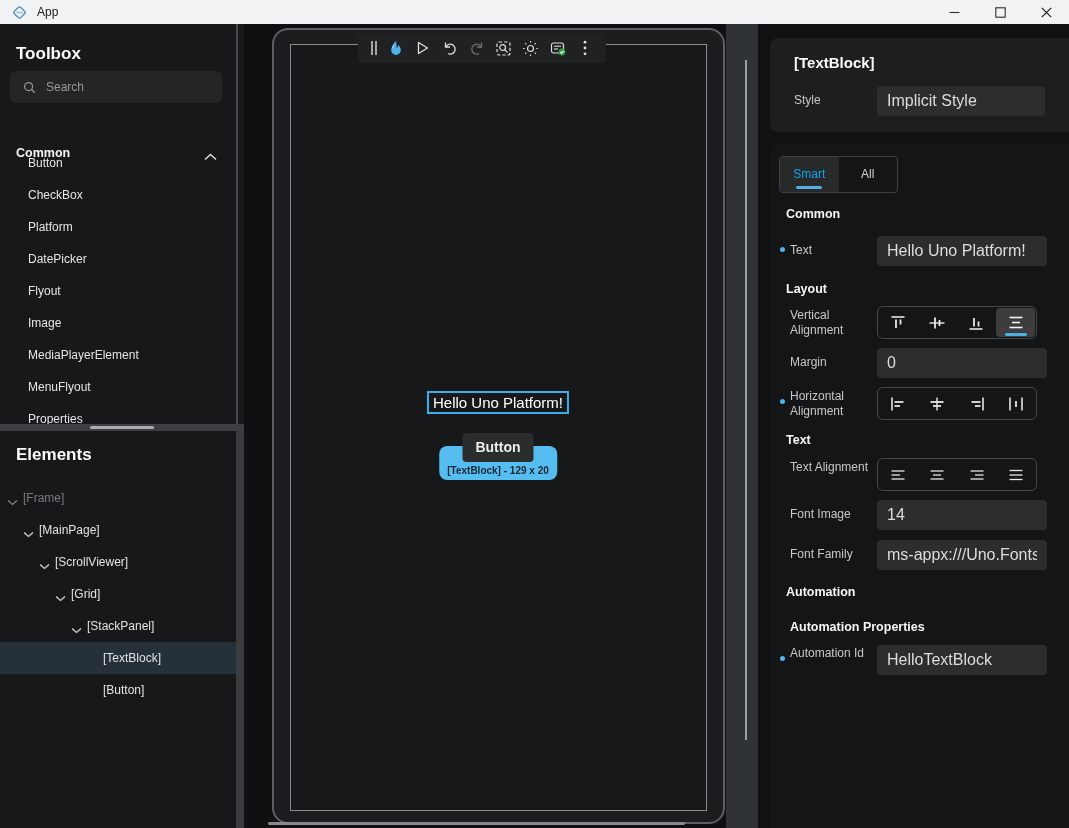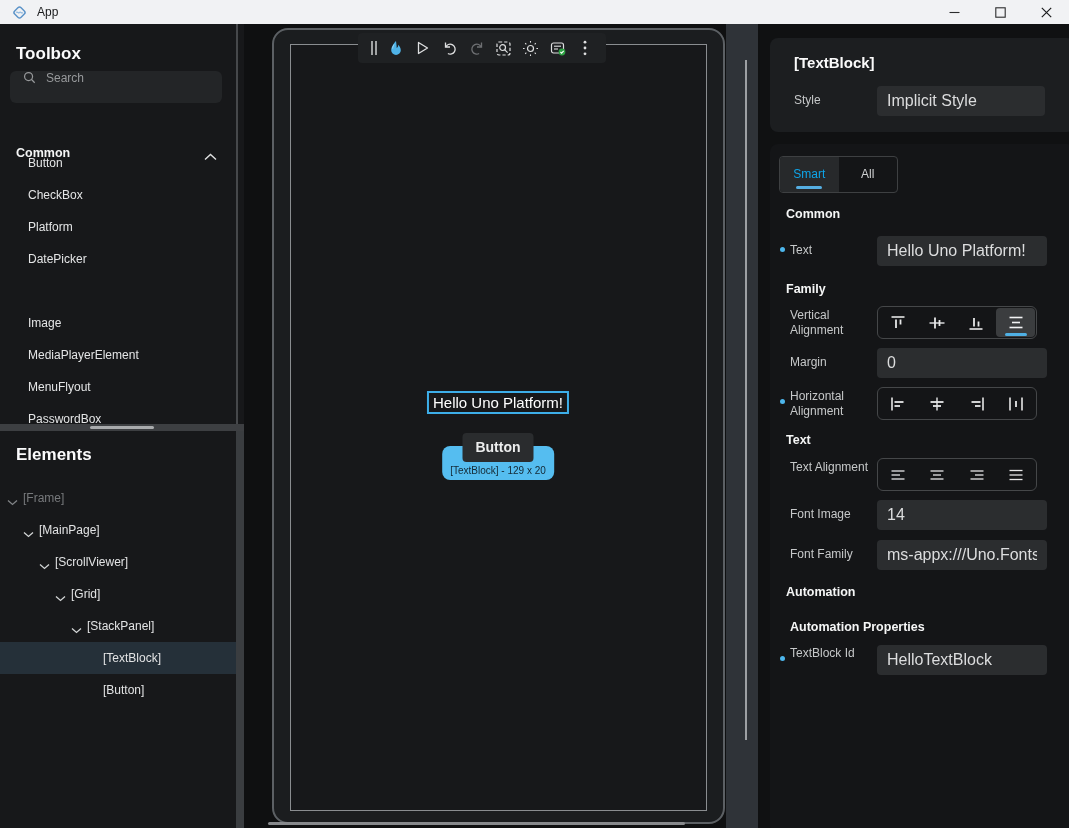--- a/index.html
+++ b/index.html
@@ -13,21 +13,21 @@
   #titlebar .apptitle { margin-left:9px; font-size:12px; color:#191a1b; }
   #caption-buttons { position:absolute; right:0; top:0; height:24px; display:flex; }
   .capbtn { width:46px; height:24px; display:flex; align-items:center; justify-content:center; }
 
   
   #left-panel { position:absolute; left:0; top:24px; width:244px; height:804px; background:#17181a; }
   #toolbox-section { position:absolute; left:0; top:0; width:244px; height:340px; }
   #toolbox-scroll-line { position:absolute; left:236px; top:0; width:2px; height:400px; background:#46484b; }
   .panel-title { position:absolute; left:16px; font-size:17px; font-weight:bold; color:#fbfbfc; }
   #search-box { position:absolute; left:10px; top:47px; width:212px; height:32px;
-    background:#232527; border-radius:6px; display:flex; align-items:flex-start; }
+    background:#232527; border-radius:6px; display:flex; align-items:center; }
   #search-box svg { margin-left:13px; }
   #search-input { flex:1; margin-left:10px; margin-right:8px; background:transparent; border:none; outline:none;
     color:#cfd1d2; font-size:12px; font-family:inherit; }
   #search-input::placeholder { color:#97999b; }
   #common-header { position:absolute; left:0; top:116px; width:236px; height:28px; }
   #common-header .sechdr { position:absolute; left:16px; top:6px; font-size:12.5px; font-weight:bold; color:#f5f6f6; }
   #common-header .chv { position:absolute; right:19px; top:7px; }
   .tb-item { position:absolute; left:0; width:236px; height:32px; line-height:32px;
     padding-left:28px; font-size:12px; color:#e4e5e6; }
   #panel-splitter { position:absolute; left:0; top:400px; width:244px; height:7px; background:#3d3f42; }
@@ -49,21 +49,21 @@
     border:1px solid #8a8d90; background:#17181a; }
   #design-toolbar { position:absolute; left:114px; top:9px; height:30px; background:#1f2123;
     border-radius:4px; display:flex; align-items:center; padding:0 8px; }
   .dt-btn { width:27px; height:30px; display:flex; align-items:center; justify-content:center; }
   .dt-handle { width:16px; height:30px; display:flex; align-items:center; justify-content:center; }
   #sel-box { position:absolute; left:254px; top:367px; transform:translateX(-50%); height:23px;
     border:2px solid #3daee9; padding:0 4px; white-space:nowrap;
     font-size:15px; line-height:19px; color:#ffffff; }
   #sel-badge { position:absolute; left:254px; top:394px; transform:translateX(-50%); height:16px;
     background:#55bdf0; border-radius:8px; padding:17px 8px; white-space:nowrap;
-    font-size:10px; line-height:16px; font-weight:400; color:#142833;margin-top:28px; }
+    font-size:10px; line-height:16px; font-weight:700; color:#142833;margin-top:28px; }
   #canvas-button { position:absolute; left:254px; top:409px; transform:translateX(-50%); width:71px; height:29px;
     background:#2a2c2e; border-radius:4px; text-align:center;
     font-size:14px; line-height:29px; font-weight:600; color:#eceded; }
   #canvas-gutter { position:absolute; left:482px; top:0; width:32px; height:804px; background:#2f3338; }
   #v-scroll-thumb { position:absolute; left:19px; top:36px; width:2px; height:680px; background:#9da0a3; }
   #h-scroll-thumb { position:absolute; left:24px; top:798px; width:417px; height:3px; background:#87898c; border-radius:2px; }
 
   
   #inspector { position:absolute; left:760px; top:24px; width:309px; height:804px; background:#101112; }
   #insp-header-card { position:absolute; left:10px; top:14px; right:-6px; height:94px;
@@ -140,24 +140,25 @@
       <span class="chv">
         <svg width="13" height="8" viewBox="0 0 13 8">
             <polyline points="1,6.5 6.5,1.5 12,6.5" fill="none" stroke="#dfe0e1" stroke-width="1.4"></polyline>
           </svg>
       </span>
     </div>
     <div class="tb-item" style="top:123px">Button</div>
     <div class="tb-item" style="top:155px">CheckBox</div>
     <div class="tb-item" style="top:187px">Platform</div>
     <div class="tb-item" style="top:219px">DatePicker</div>
+    <div class="tb-item" style="top:251px">Flyout</div>
     <div class="tb-item" style="top:283px">Image</div>
     <div class="tb-item" style="top:315px">MediaPlayerElement</div>
     <div class="tb-item" style="top:347px">MenuFlyout</div>
-    <div class="tb-item" style="top:379px">PasswordBox</div>
+    <div class="tb-item" style="top:379px">Properties</div>
     <div id="toolbox-scroll-line"></div>
   </div>
 
   <div id="panel-splitter">
     <div class="handle"></div>
   </div>
 
   <div id="elements-section">
     <div class="panel-title" style="top:14px">Elements</div>
 
@@ -318,21 +319,21 @@
       <span class="mod-dot" style="top:12px"></span>
       <span class="fld-label" style="top:8px">Text</span>
       <input class="fld-input" type="text" value="Hello Uno Platform!" style="">
       <span class="cuticon" style="top:7px">
         <svg width="14" height="16" viewBox="0 0 14 16">
             <path d="M8 1 A7.2 7.2 0 0 0 8 15" fill="none" stroke="#c4c6c7" stroke-width="1.6"></path>
           </svg>
       </span>
     </div>
 
-    <div class="sec-title" style="top:138px">Family</div>
+    <div class="sec-title" style="top:138px">Layout</div>
 
     <div class="prow" style="top:162px">
       <span class="fld-label" style="top:2px">Vertical Alignment</span>
       <div class="btn-group">
         <div class="bg-cell">
           <svg width="18" height="16" viewBox="0 0 18 16">
             <line x1="2.5" y1="2" x2="15.5" y2="2" stroke="#e6e7e8" stroke-width="1.6"></line>
             <line x1="7" y1="4.5" x2="7" y2="13" stroke="#e6e7e8" stroke-width="1.8"></line>
             <line x1="11.5" y1="4.5" x2="11.5" y2="9.5" stroke="#e6e7e8" stroke-width="1.8"></line>
           </svg>
@@ -451,21 +452,21 @@
     <div class="prow" style="top:395px">
       <span class="fld-label" style="top:8px">Font Family</span>
       <input class="fld-input" type="text" value="ms-appx:///Uno.Fonts.OpenSan" style="">
     </div>
 
     <div class="sec-title" style="top:441px">Automation</div>
     <div class="sec-title" style="top:476px; left:20px">Automation Properties</div>
 
     <div class="prow" style="top:500px">
       <span class="mod-dot" style="top:12px"></span>
-      <span class="fld-label" style="top:2px">TextBlock Id</span>
+      <span class="fld-label" style="top:2px">Automation Id</span>
       <input class="fld-input" type="text" value="HelloTextBlock" style="">
       <span class="cuticon" style="top:7px">
         <svg width="14" height="16" viewBox="0 0 14 16">
             <path d="M8 1 A7.2 7.2 0 0 0 8 15" fill="none" stroke="#c4c6c7" stroke-width="1.6"></path>
           </svg>
       </span>
     </div>
 
   </div>
 </div>

